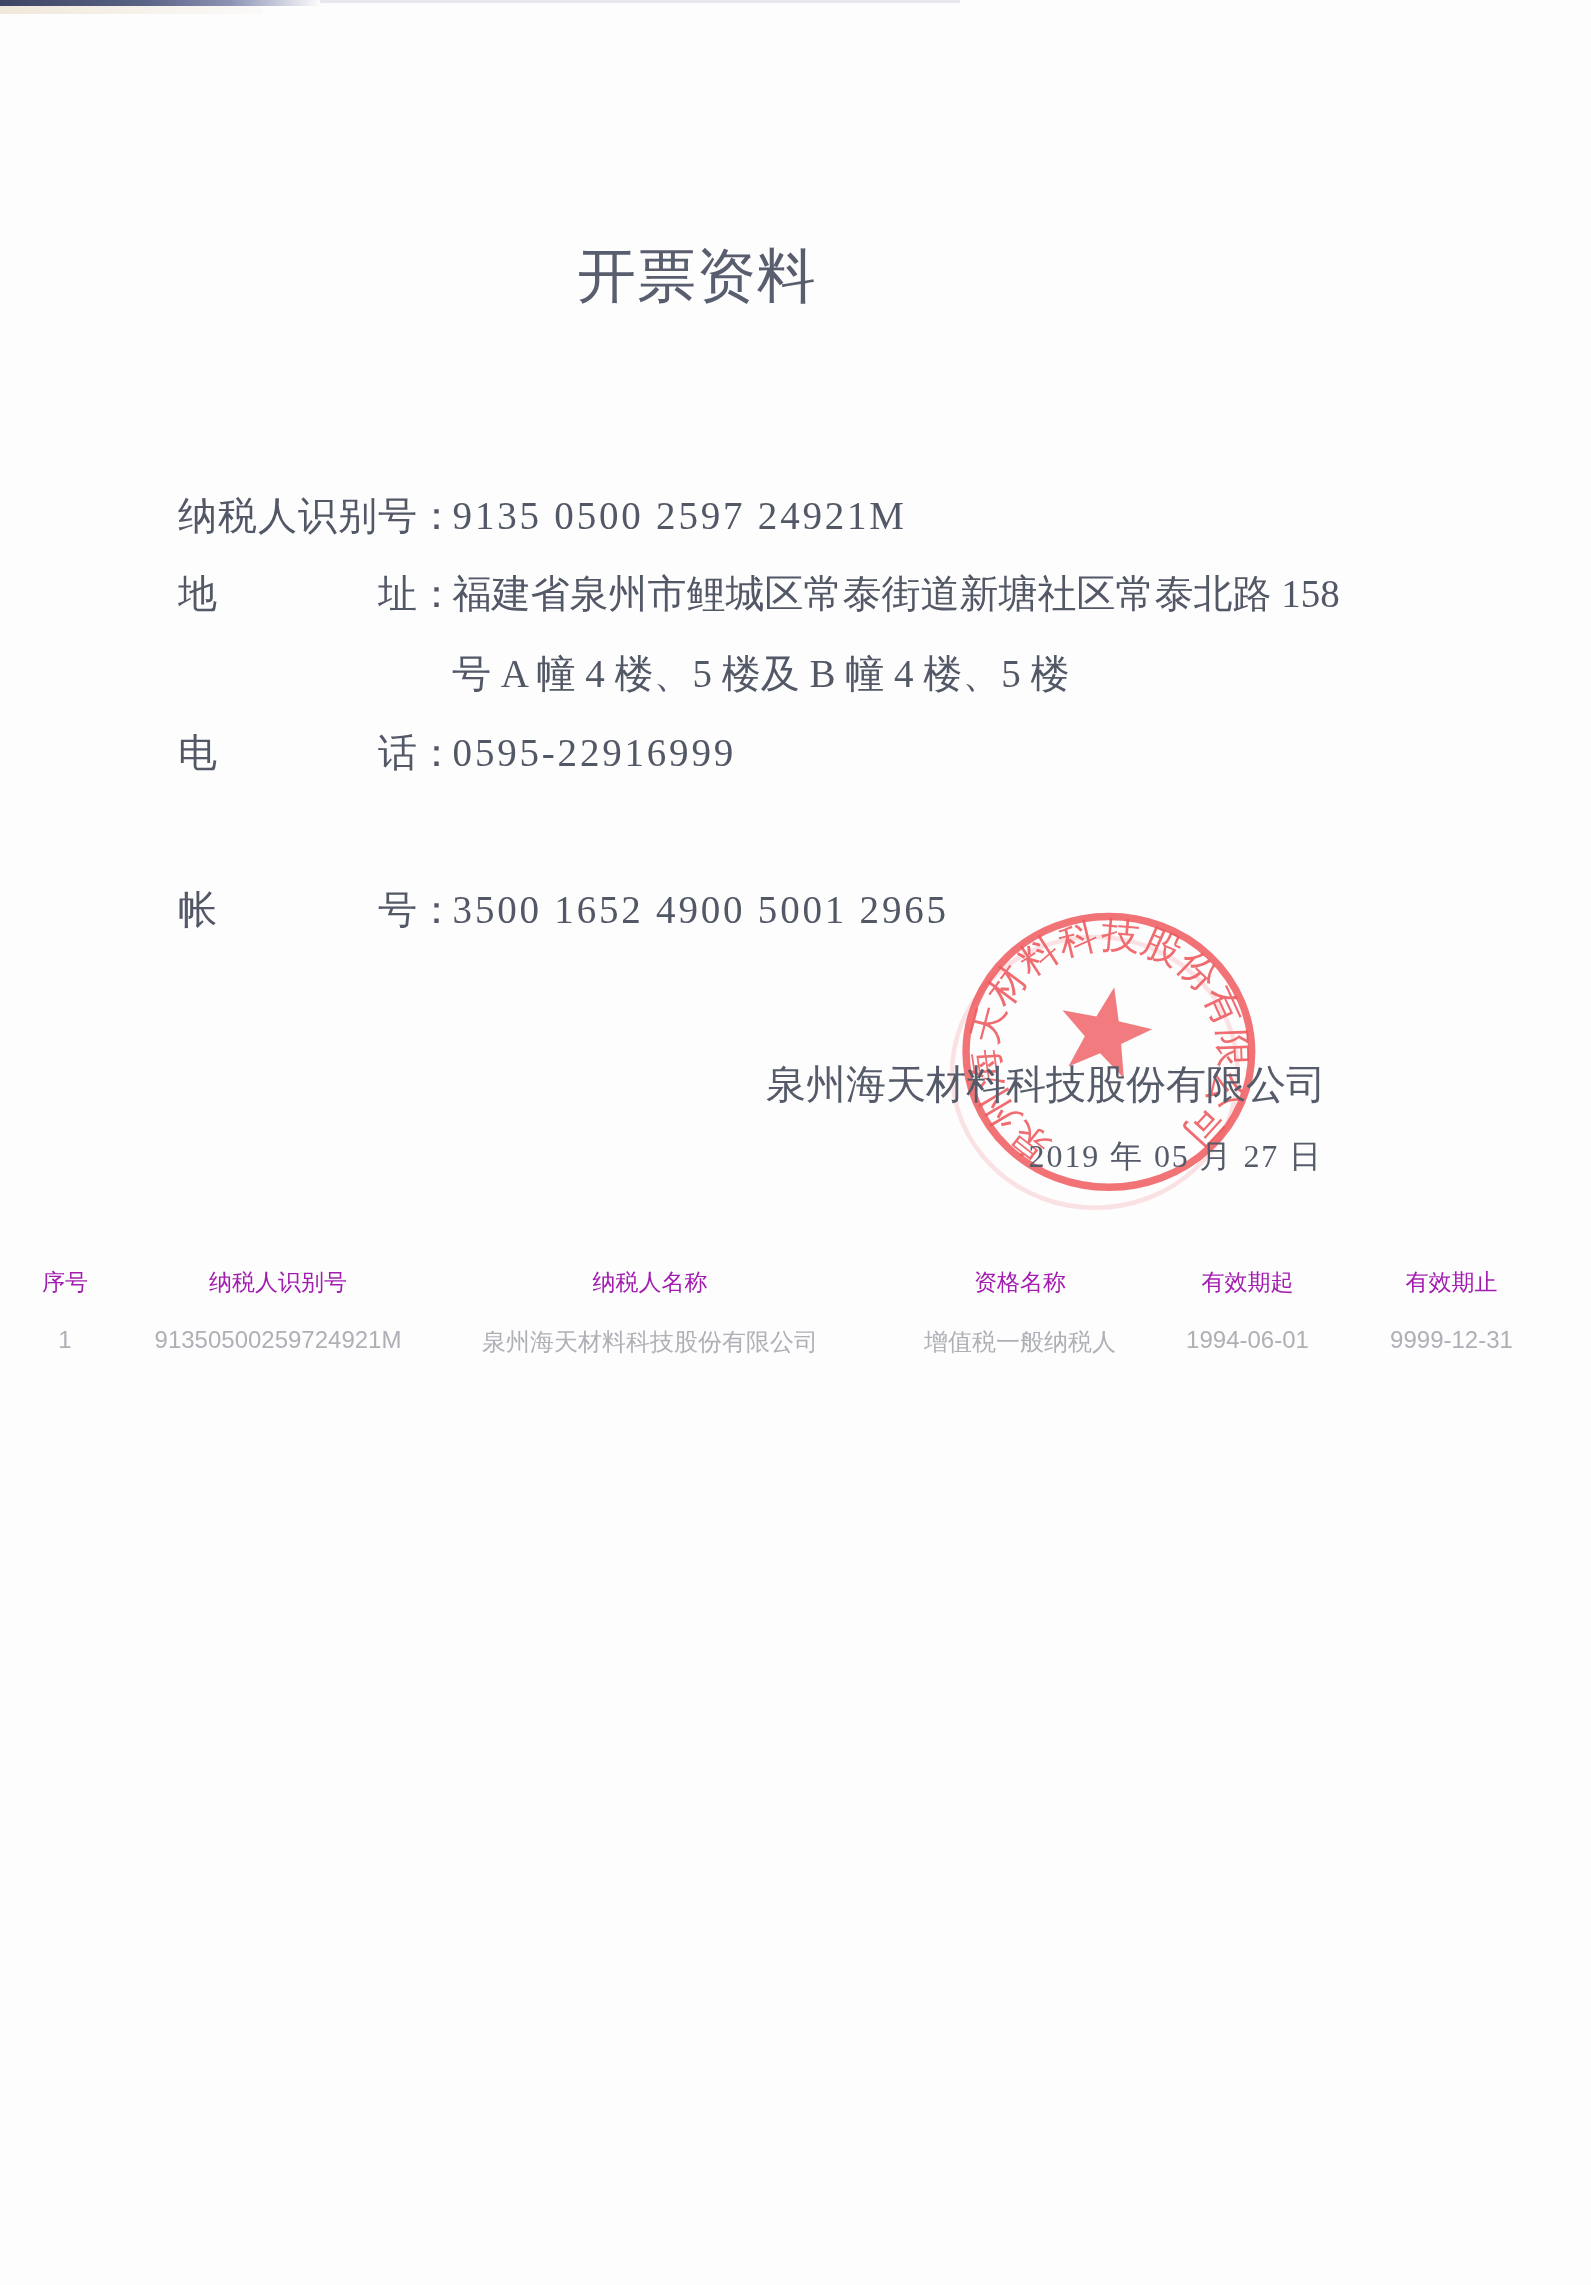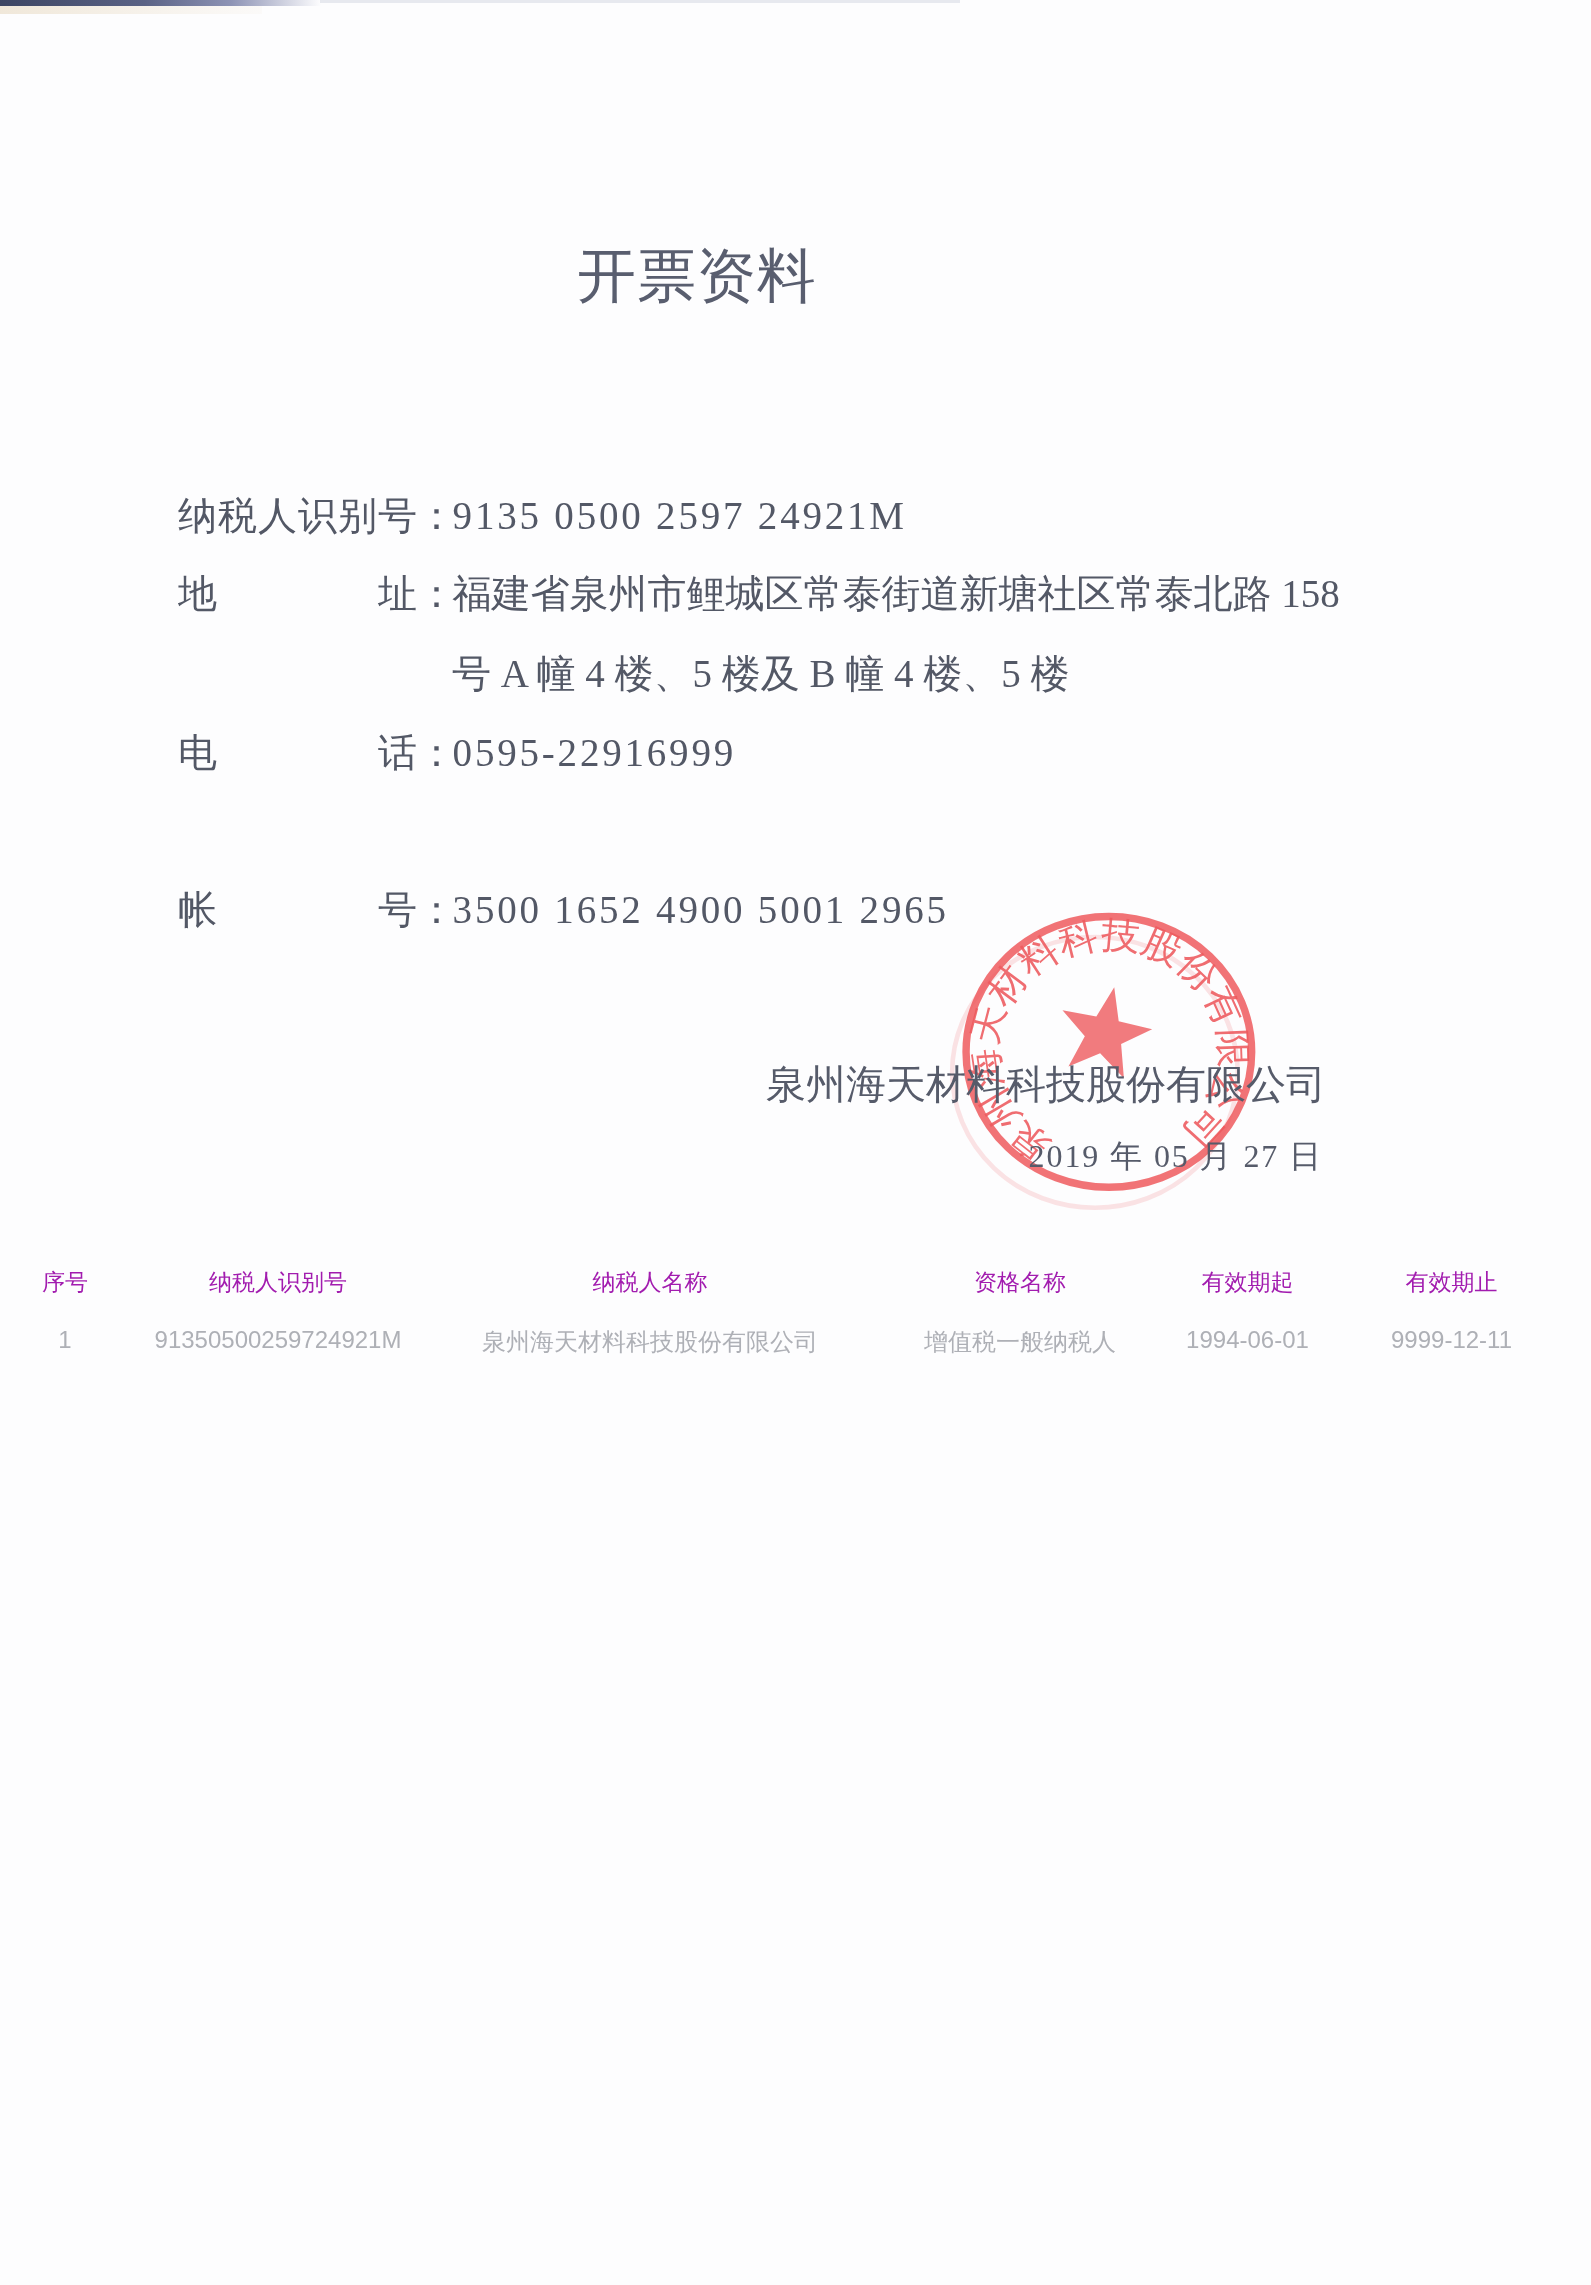--- a/index.html
+++ b/index.html
@@ -129,18 +129,18 @@
     <div class="qcol c4">
       <div class="qhead">资格名称</div>
       <div class="qcell">增值税一般纳税人</div>
     </div>
     <div class="qcol c5">
       <div class="qhead">有效期起</div>
       <div class="qcell">1994-06-01</div>
     </div>
     <div class="qcol c6">
       <div class="qhead">有效期止</div>
-      <div class="qcell">9999-12-11</div>
+      <div class="qcell">9999-12-31</div>
     </div>
   </div>
 
 </div>
 
 
 </body></html>

